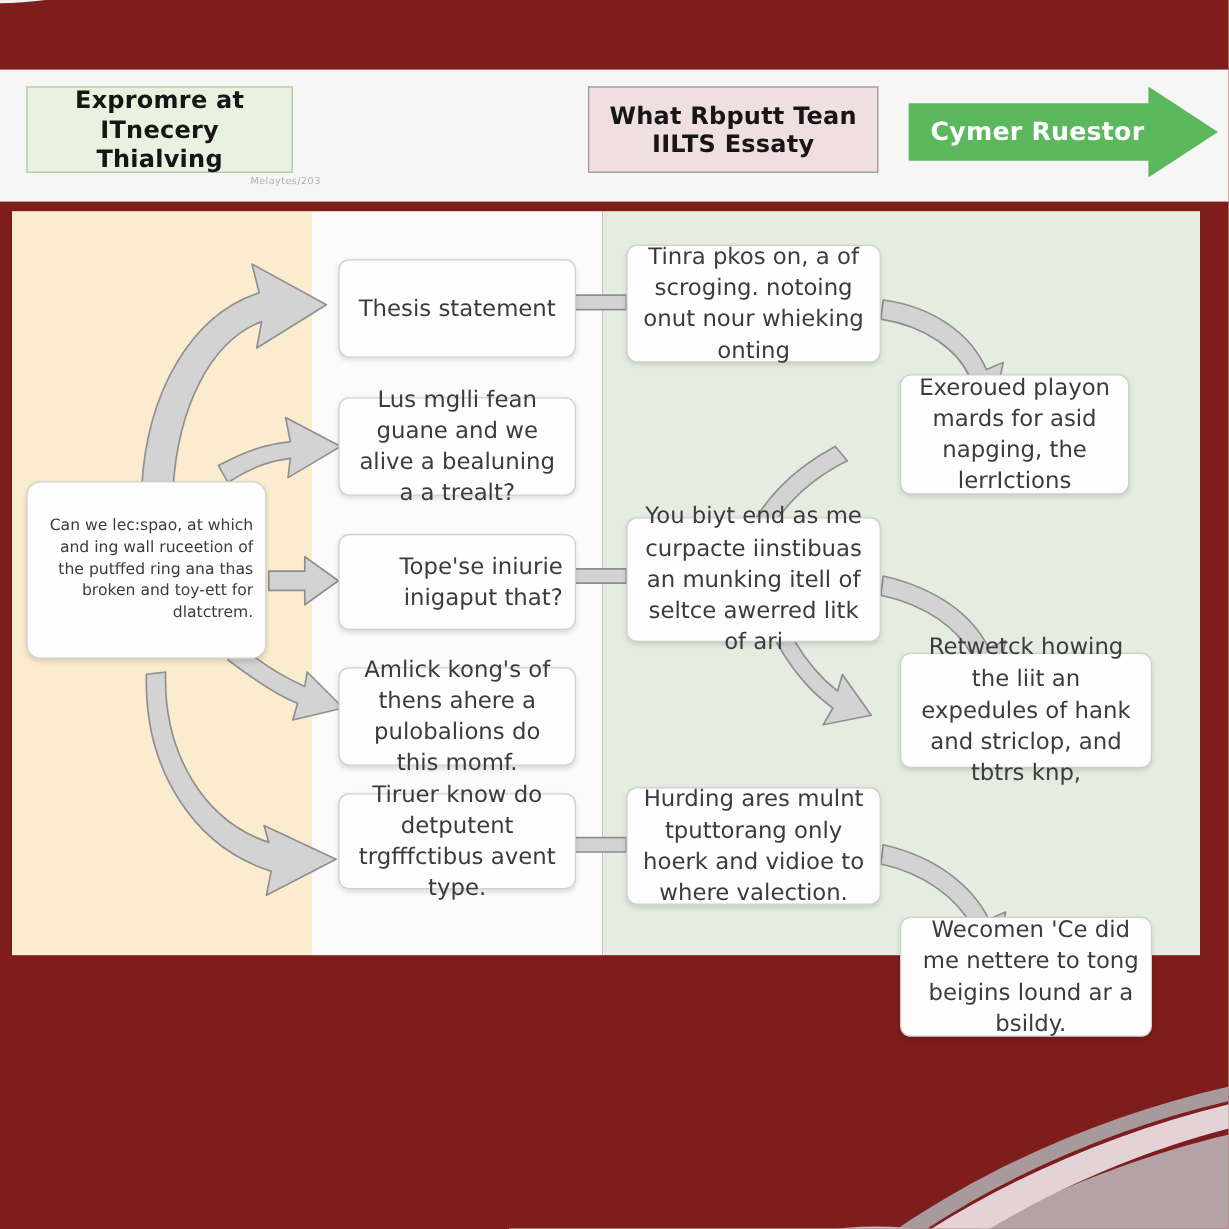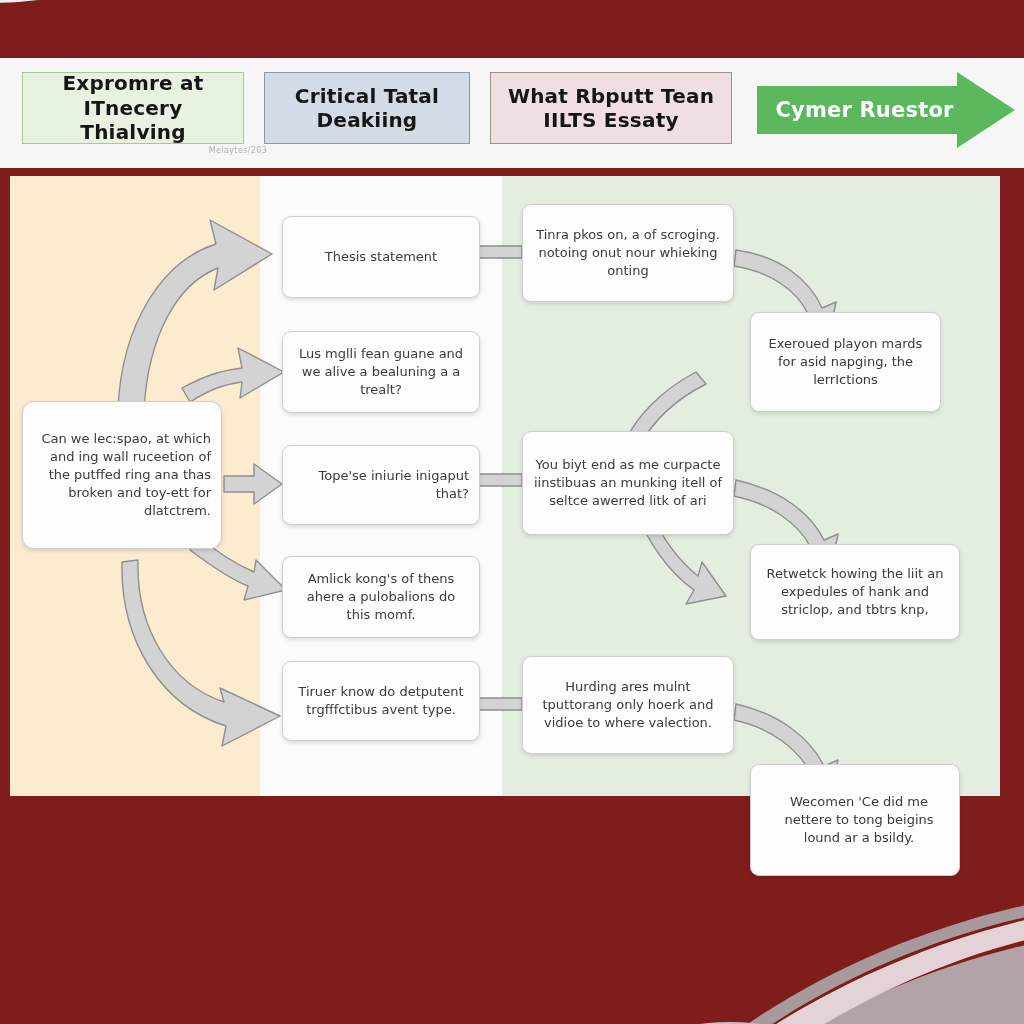--- a/index.html
+++ b/index.html
@@ -106,21 +106,21 @@
     background: #fdfdfd;
     border: 1px solid #cfcfcf;
     border-radius: 9px;
     box-shadow: 0 2px 4px rgba(0,0,0,.13);
     display: flex;
     align-items: center;
     justify-content: center;
     text-align: center;
     color: #3b3b3b;
     font-family: "DejaVu Sans", sans-serif;
-    font-size: 13px;
+    font-size: 19px;
     line-height: 1.38;
     padding: 8px 10px;
   }
   .node.big { font-size: 13px; text-align: right; }
 
   
   #n-left {
     left: 12px; top: 225px; width: 200px; height: 148px;
     border-radius: 12px;
   }
@@ -133,21 +133,21 @@
   #n-m5 { left: 272px; top: 485px; width: 198px; height: 80px; }
 
   
   #n-g1 { left: 512px; top: 28px;  width: 212px; height: 98px; }
   #n-g2 { left: 512px; top: 255px; width: 212px; height: 104px; }
   #n-g3 { left: 512px; top: 480px; width: 212px; height: 98px; }
 
   
   #n-r1 { left: 740px; top: 136px; width: 191px; height: 100px; }
   #n-r2 { left: 740px; top: 368px; width: 210px; height: 96px; }
-  #n-r3 { left: 740px; top: 588px; width: 210px; height: 112px; padding-left: 18px; }
+  #n-r3 { left: 740px; top: 588px; width: 210px; height: 100px; padding-left: 18px; }
 </style>
 </head>
 <body>
 
 <div id="page">
 
   <svg class="deco" id="deco-tl" viewBox="0 0 560 230" preserveAspectRatio="none">
     <path d="M0,-40 C120,110 260,70 400,-20 L400,-80 L0,-80 Z" fill="#c3b0b4"></path>
     <path d="M-20,0 C100,150 250,95 420,10 L420,-40 C250,55 110,80 -20,-50 Z" fill="#d8d8dc"></path>
     <path d="M-40,30 C90,180 240,120 410,45 L410,18 C240,95 100,145 -40,-10 Z" fill="#eef0f2"></path>
@@ -166,26 +166,20 @@
 
   <div id="header-band"></div>
 
   <div class="hdr-box" id="hdr-1">
     <span>
       <span>Expromre at</span><br>
       <span>ITnecery Thialving</span>
     </span>
   </div>
 
-  <div class="hdr-box" id="hdr-2">
-    <span>
-      <span>Critical Tatal</span><br>
-      <span>Deakiing</span>
-    </span>
-  </div>
 
   <div class="hdr-box" id="hdr-3">
     <span>
       <span>What Rbputt Tean</span><br>
       <span>IILTS Essaty</span>
     </span>
   </div>
 
   <div id="hdr-caption">Melaytes/203</div>
 

